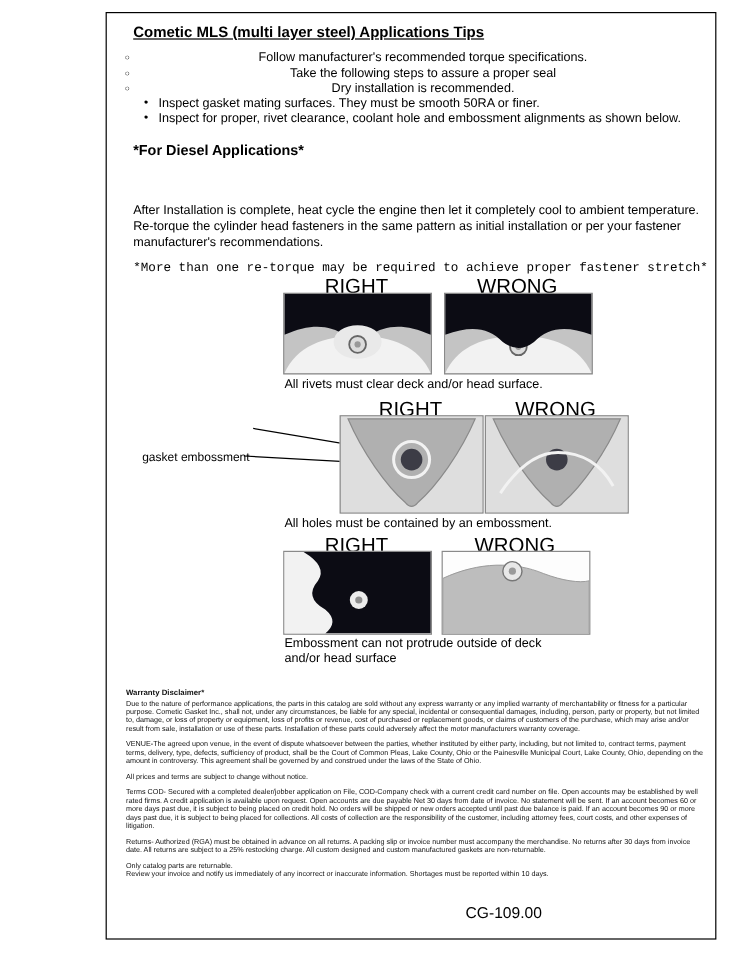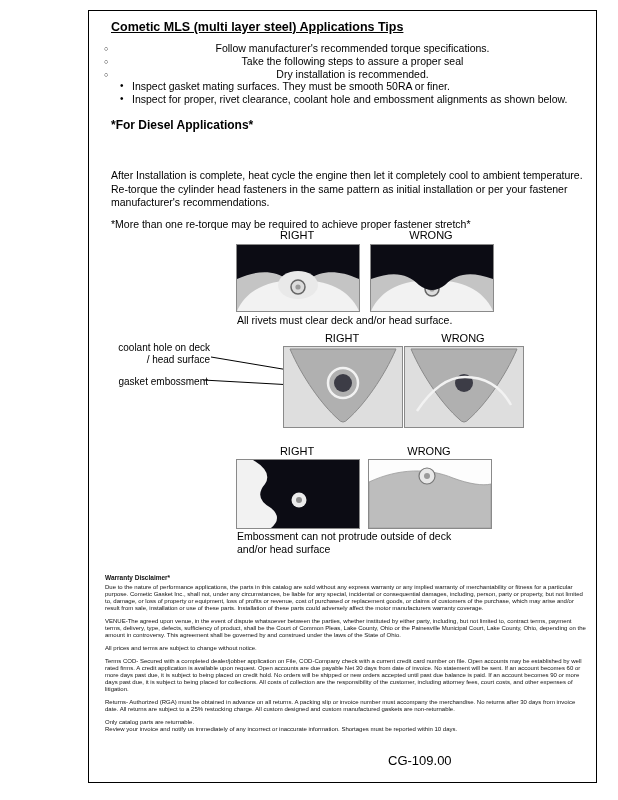--- a/index.html
+++ b/index.html
@@ -11,22 +11,22 @@
   .title { position:absolute; left:111px; top:20px; font-size:12.5px; font-weight:bold; text-decoration:underline; }
   .bullets { position:absolute; left:104px; top:42px; font-size:10.5px; line-height:12.8px; width:485px; }
   .tip { padding-left:12px; position:relative;text-align:center; }
   .tip::before { content:"○"; position:absolute; left:0; top:1px; font-size:7px; }
   .subtip { padding-left:12px; margin-left:16px; position:relative; }
   .subtip::before { content:"•"; position:absolute; left:0; top:0; font-size:10px; }
   .diesel-heading { position:absolute; left:111px; top:118px; font-size:12px; font-weight:bold; }
   .para { position:absolute; left:111px; width:478px; font-size:10.5px; line-height:13.5px; }
   .p1 { top:136px; }
   .p2 { top:169px; }
-  .note { position:absolute; left:111px; top:218px; font-size:10.5px; }
-  .dg-label { position:absolute; font-size:11px; text-align:center; }
+  .note { position:absolute; left:111px; top:218px; font-size:10.5px;font-family:Liberation Mono, monospace; }
+  .dg-label { position:absolute; font-size:17px; text-align:center; }
   .panel { position:absolute; border:1px solid #8a8a8a; background:#c4c4c4; }
   .panel svg { display:block; width:100%; height:100%; }
   .caption { position:absolute; font-size:10.5px; line-height:12.5px; }
   .pointer-label { position:absolute; font-size:10px; line-height:11.5px; }
   .leader { position:absolute; }
   .legal { position:absolute; left:105px; top:574px; width:482px; font-size:6px; line-height:7px; color:#111; }
   .legal .lg-head { font-weight:bold; font-size:6.5px; margin-bottom:3px; }
   .legal p { margin:0 0 6px 0; }
   .footer-code { position:absolute; left:388px; top:753px; font-size:13px; }
 </style>
@@ -70,21 +70,20 @@
       <circle cx="61" cy="44" r="7" fill="#dcdcdc" stroke="#666" stroke-width="1.5"></circle>
       <circle cx="61" cy="44" r="2.6" fill="#999"></circle>
       <path d="M0,0 H122 V34 C100,26 86,28 74,40 Q61,50 48,40 C36,28 22,26 0,34 Z" fill="#0c0c14"></path>
     </svg>
   </div>
   <div class="caption" style="left:237px; top:314px;">All rivets must clear deck and/or head surface.</div>
 
   <div class="dg-label" style="left:283px; top:332px; width:118px;">RIGHT</div>
   <div class="dg-label" style="left:404px; top:332px; width:118px;">WRONG</div>
 
-  <div class="pointer-label" style="left:118px; top:342px; width:92px; text-align:right;">coolant hole on deck / head surface</div>
   <div class="pointer-label" style="left:116px; top:376px; width:92px; text-align:right;">gasket embossment</div>
 
   <svg class="leader" style="left:203px; top:349px;" width="140" height="46">
     <line x1="8" y1="8" x2="133" y2="29" stroke="#000" stroke-width="1"></line>
     <line x1="0" y1="31" x2="126" y2="38" stroke="#000" stroke-width="1"></line>
   </svg>
 
   <div class="panel" style="left:283px; top:346px; width:118px; height:80px; background:#dedede;">
     <svg viewBox="0 0 118 80" preserveAspectRatio="none">
       <rect width="118" height="80" fill="#dedede"></rect>
@@ -94,20 +93,21 @@
     </svg>
   </div>
   <div class="panel" style="left:404px; top:346px; width:118px; height:80px; background:#dedede;">
     <svg viewBox="0 0 118 80" preserveAspectRatio="none">
       <rect width="118" height="80" fill="#dedede"></rect>
       <path d="M6,2 H112 C100,30 80,58 64,72 Q59,78 54,72 C38,58 18,30 6,2 Z" fill="#b0b0b0" stroke="#8a8a8a" stroke-width="1"></path>
       <circle cx="59" cy="36" r="9" fill="#3c3c46"></circle>
       <path d="M12,64 C28,40 44,30 60,30 C80,30 96,40 106,58" fill="none" stroke="#f2f2f2" stroke-width="2.5"></path>
     </svg>
   </div>
+  <div class="caption" style="left:237px; top:430px;">All holes must be contained by an embossment.</div>
 
   <div class="dg-label" style="left:236px; top:445px; width:122px;">RIGHT</div>
   <div class="dg-label" style="left:368px; top:445px; width:122px;">WRONG</div>
 
   <div class="panel" style="left:236px; top:459px; width:122px; height:68px; background:#f2f2f2;">
     <svg viewBox="0 0 122 68" preserveAspectRatio="none">
       <rect width="122" height="68" fill="#f2f2f2"></rect>
       <path d="M16,0 H122 V68 H34 Q46,58 34,48 Q16,38 28,24 Q36,12 16,0 Z" fill="#0c0c14"></path>
       <circle cx="62" cy="40" r="7.5" fill="#ececec"></circle>
       <circle cx="62" cy="40" r="3" fill="#8e8e8e"></circle>

